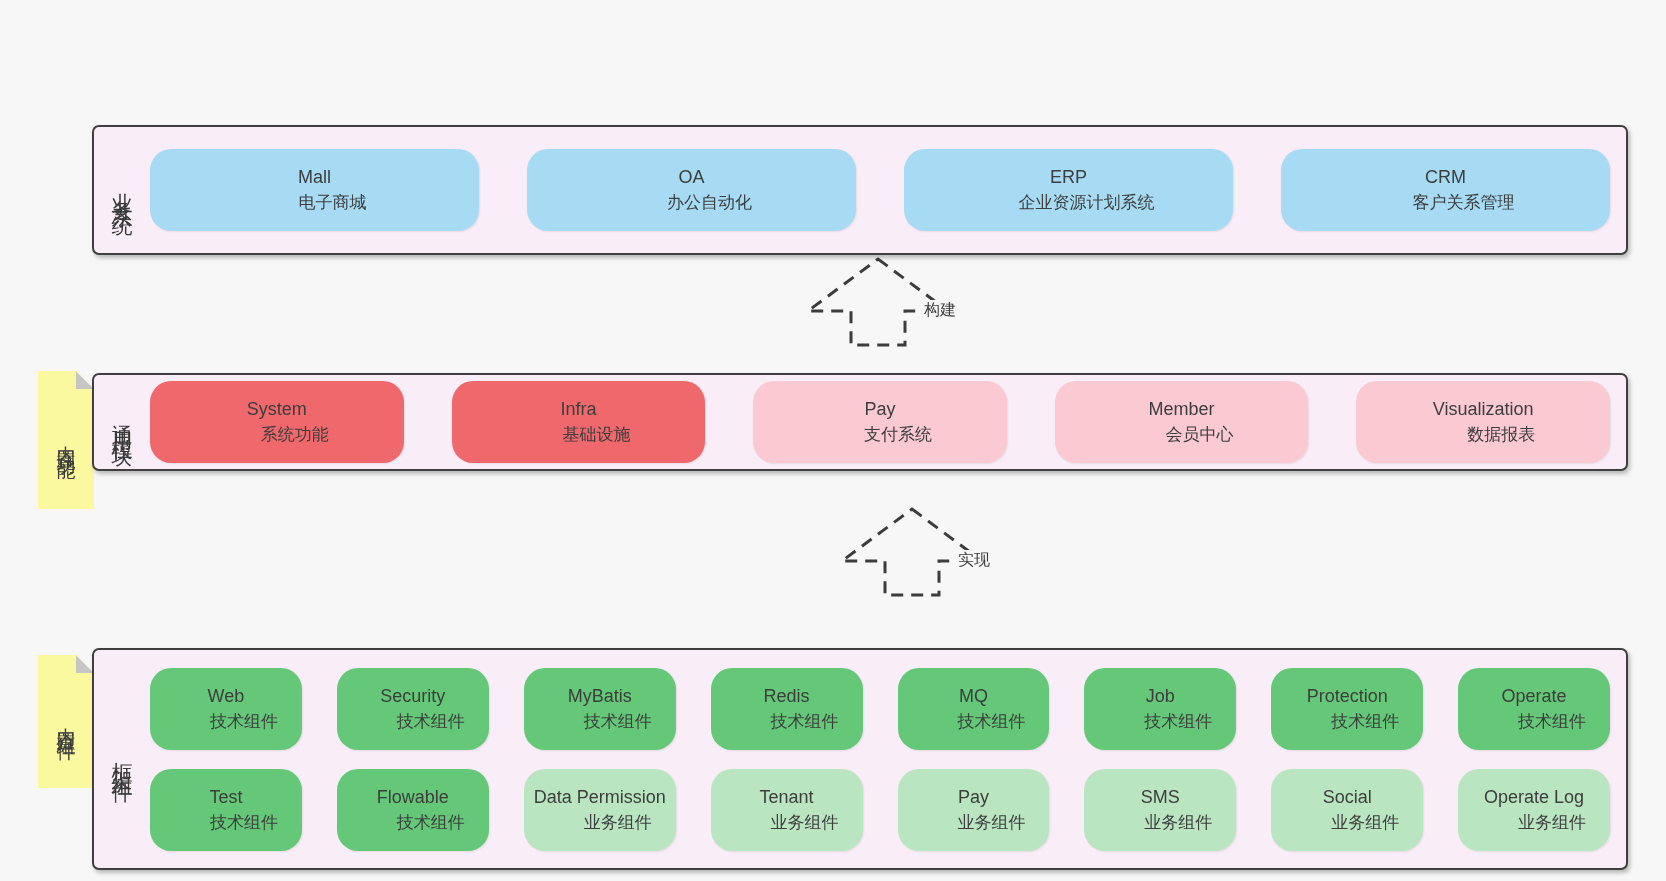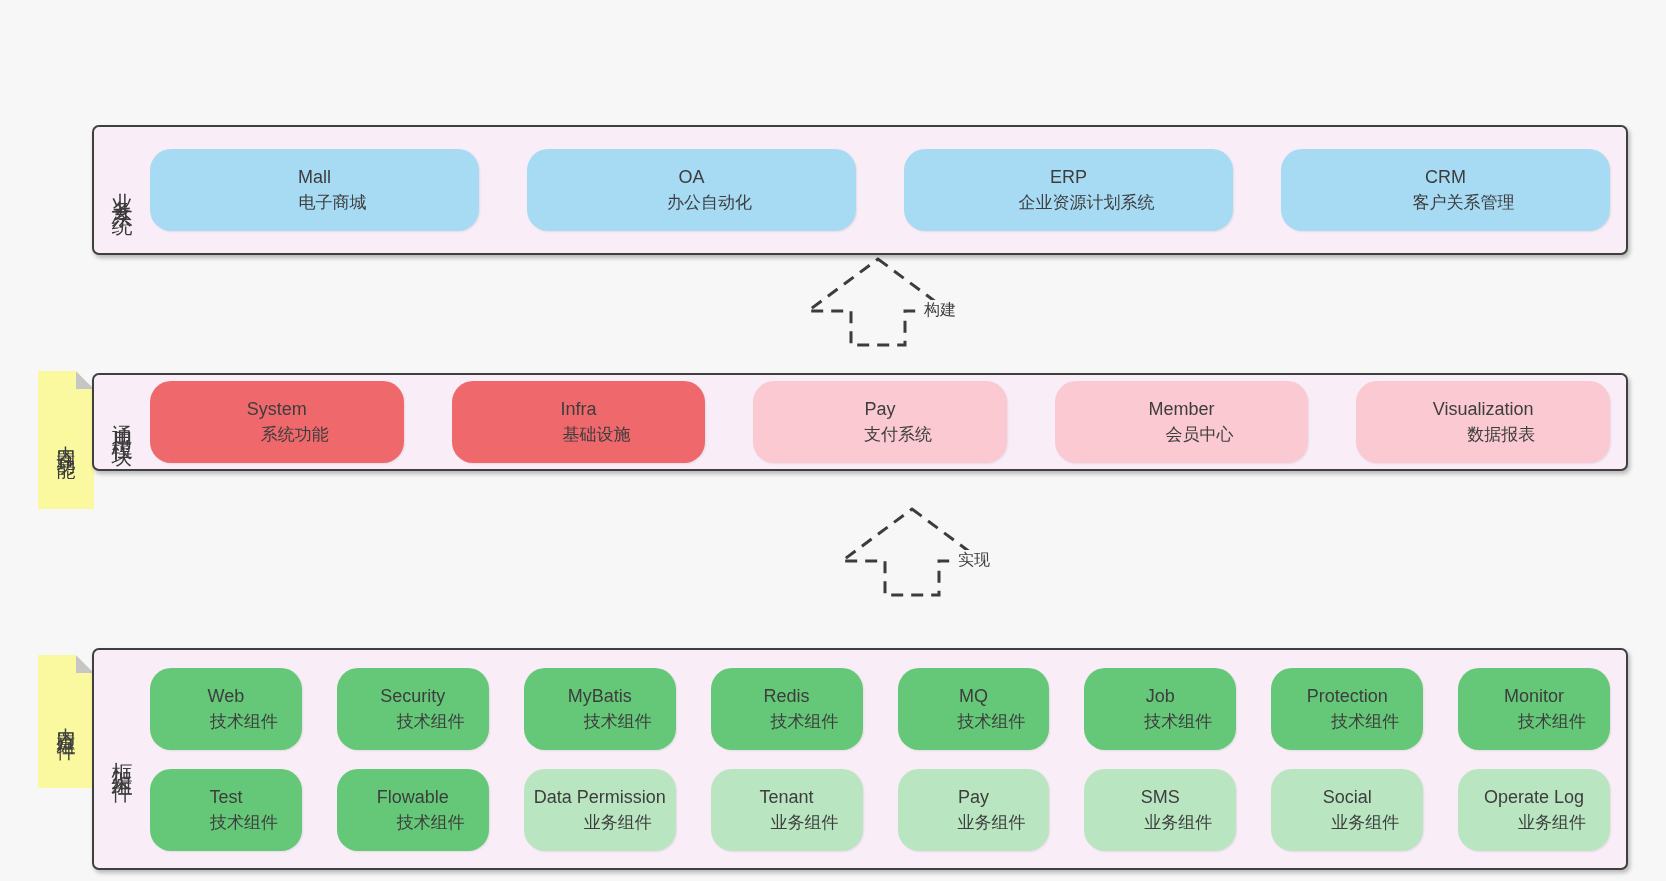--- a/index.html
+++ b/index.html
@@ -188,21 +188,21 @@
         </div>
         <div class="box green">
           <div class="box-title">Job</div>
           <div class="box-sub">技术组件</div>
         </div>
         <div class="box green">
           <div class="box-title">Protection</div>
           <div class="box-sub">技术组件</div>
         </div>
         <div class="box green">
-          <div class="box-title">Monitor</div>
+          <div class="box-title">Operate</div>
           <div class="box-sub">技术组件</div>
         </div>
       </div>
       <div class="row">
         <div class="box green">
           <div class="box-title">Test</div>
           <div class="box-sub">技术组件</div>
         </div>
         <div class="box green">
           <div class="box-title">Flowable</div>

